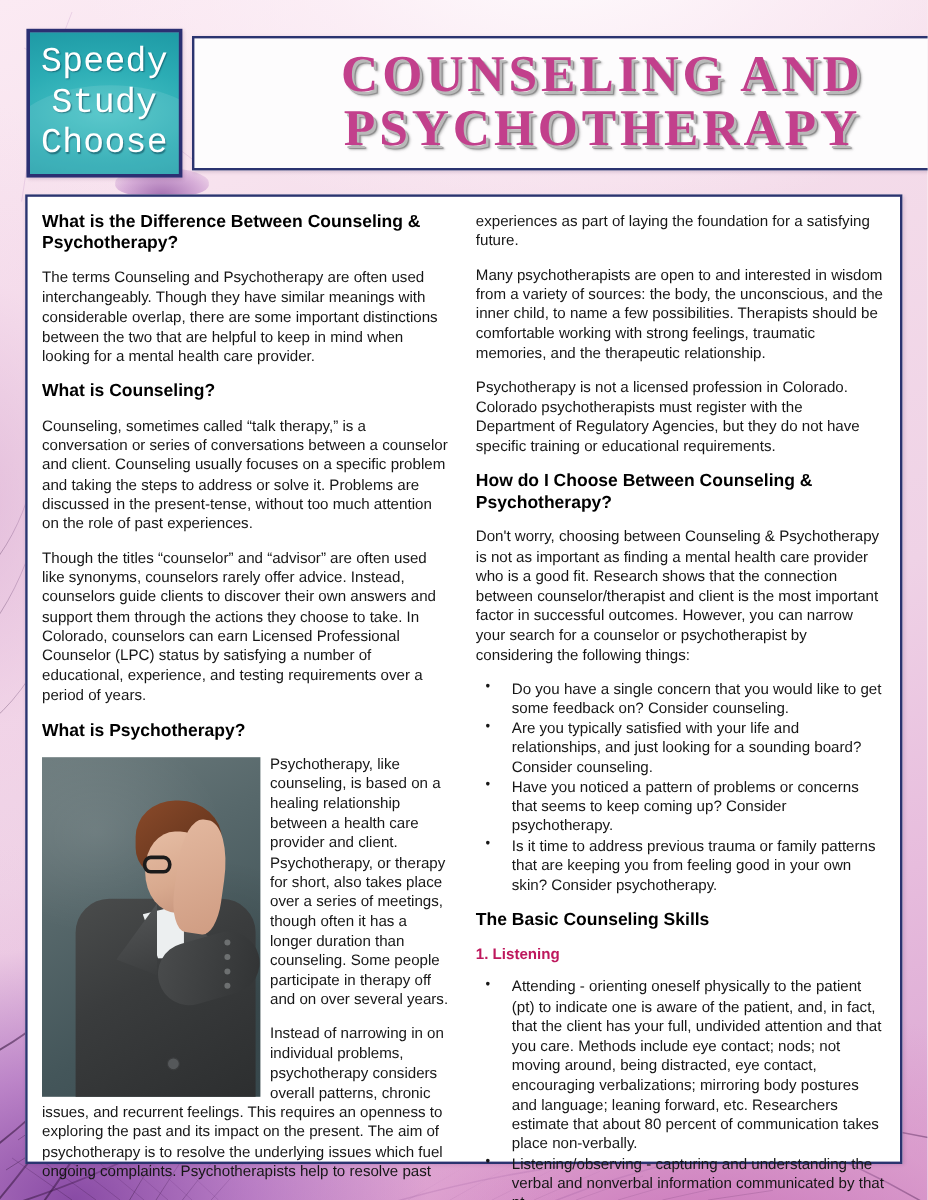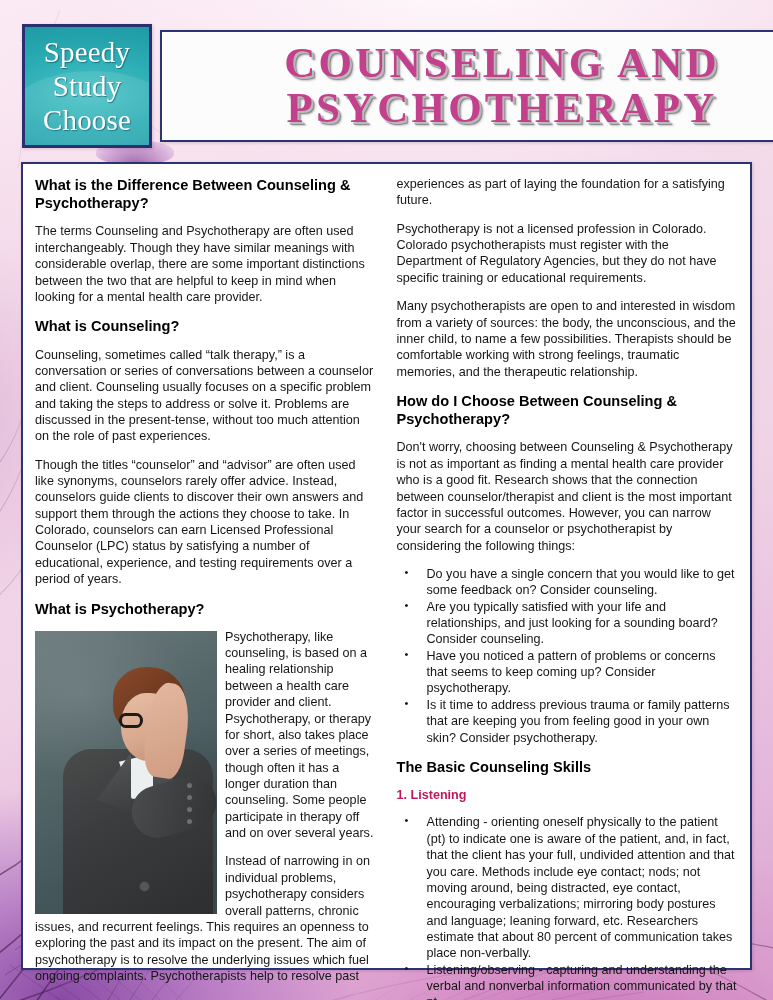--- a/index.html
+++ b/index.html
@@ -56,21 +56,21 @@
   }
   .logo-box .swoosh {
     position: absolute;
     left: -18px; top: 44px;
     width: 170px; height: 90px;
     border-radius: 50% 50% 45% 45%;
     background: rgba(255,255,255,0.10);
   }
   .logo-line {
     position: relative;
-    font-family: Liberation Serif, serif;
+    font-family: Liberation Mono, monospace;
     color: #ffffff;
     font-size: 29px;
     line-height: 1.18;
     letter-spacing: 0.2px;
     text-shadow: 1px 1px 1px rgba(0,40,60,0.45);
     white-space: nowrap;
   }
 
   .title-box {
     position: absolute;
@@ -368,22 +368,22 @@
 
       <p class="para">Psychotherapy, like counseling, is based on a healing relationship between a health care provider and client. Psychotherapy, or therapy for short, also takes place over a series of meetings, though often it has a longer duration than counseling. Some people participate in therapy off and on over several years.</p>
       <p class="para">Instead of narrowing in on individual problems, psychotherapy considers overall patterns, chronic issues, and recurrent feelings. This requires an openness to exploring the past and its impact on the present. The aim of psychotherapy is to resolve the underlying issues which fuel ongoing complaints. Psychotherapists help to resolve past</p>
     </div>
 
   </div>
 
   <div class="col right">
 
     <p class="para">experiences as part of laying the foundation for a satisfying future.</p>
+    <p class="para">Many psychotherapists are open to and interested in wisdom from a variety of sources: the body, the unconscious, and the inner child, to name a few possibilities. Therapists should be comfortable working with strong feelings, traumatic memories, and the therapeutic relationship.</p>
     <p class="para">Psychotherapy is not a licensed profession in Colorado. Colorado psychotherapists must register with the Department of Regulatory Agencies, but they do not have specific training or educational requirements.</p>
-    <p class="para">Many psychotherapists are open to and interested in wisdom from a variety of sources: the body, the unconscious, and the inner child, to name a few possibilities. Therapists should be comfortable working with strong feelings, traumatic memories, and the therapeutic relationship.</p>
 
     <h2 class="sec">How do I Choose Between Counseling &amp; Psychotherapy?</h2>
     <p class="para">Don't worry, choosing between Counseling &amp; Psychotherapy is not as important as finding a mental health care provider who is a good fit. Research shows that the connection between counselor/therapist and client is the most important factor in successful outcomes. However, you can narrow your search for a counselor or psychotherapist by considering the following things:</p>
 
     <ul class="bullets">
       <li>Do you have a single concern that you would like to get some feedback on? Consider counseling.</li>
       <li>Are you typically satisfied with your life and relationships, and just looking for a sounding board? Consider counseling.</li>
       <li>Have you noticed a pattern of problems or concerns that seems to keep coming up? Consider psychotherapy.</li>
       <li>Is it time to address previous trauma or family patterns that are keeping you from feeling good in your own skin? Consider psychotherapy.</li>
     </ul>

